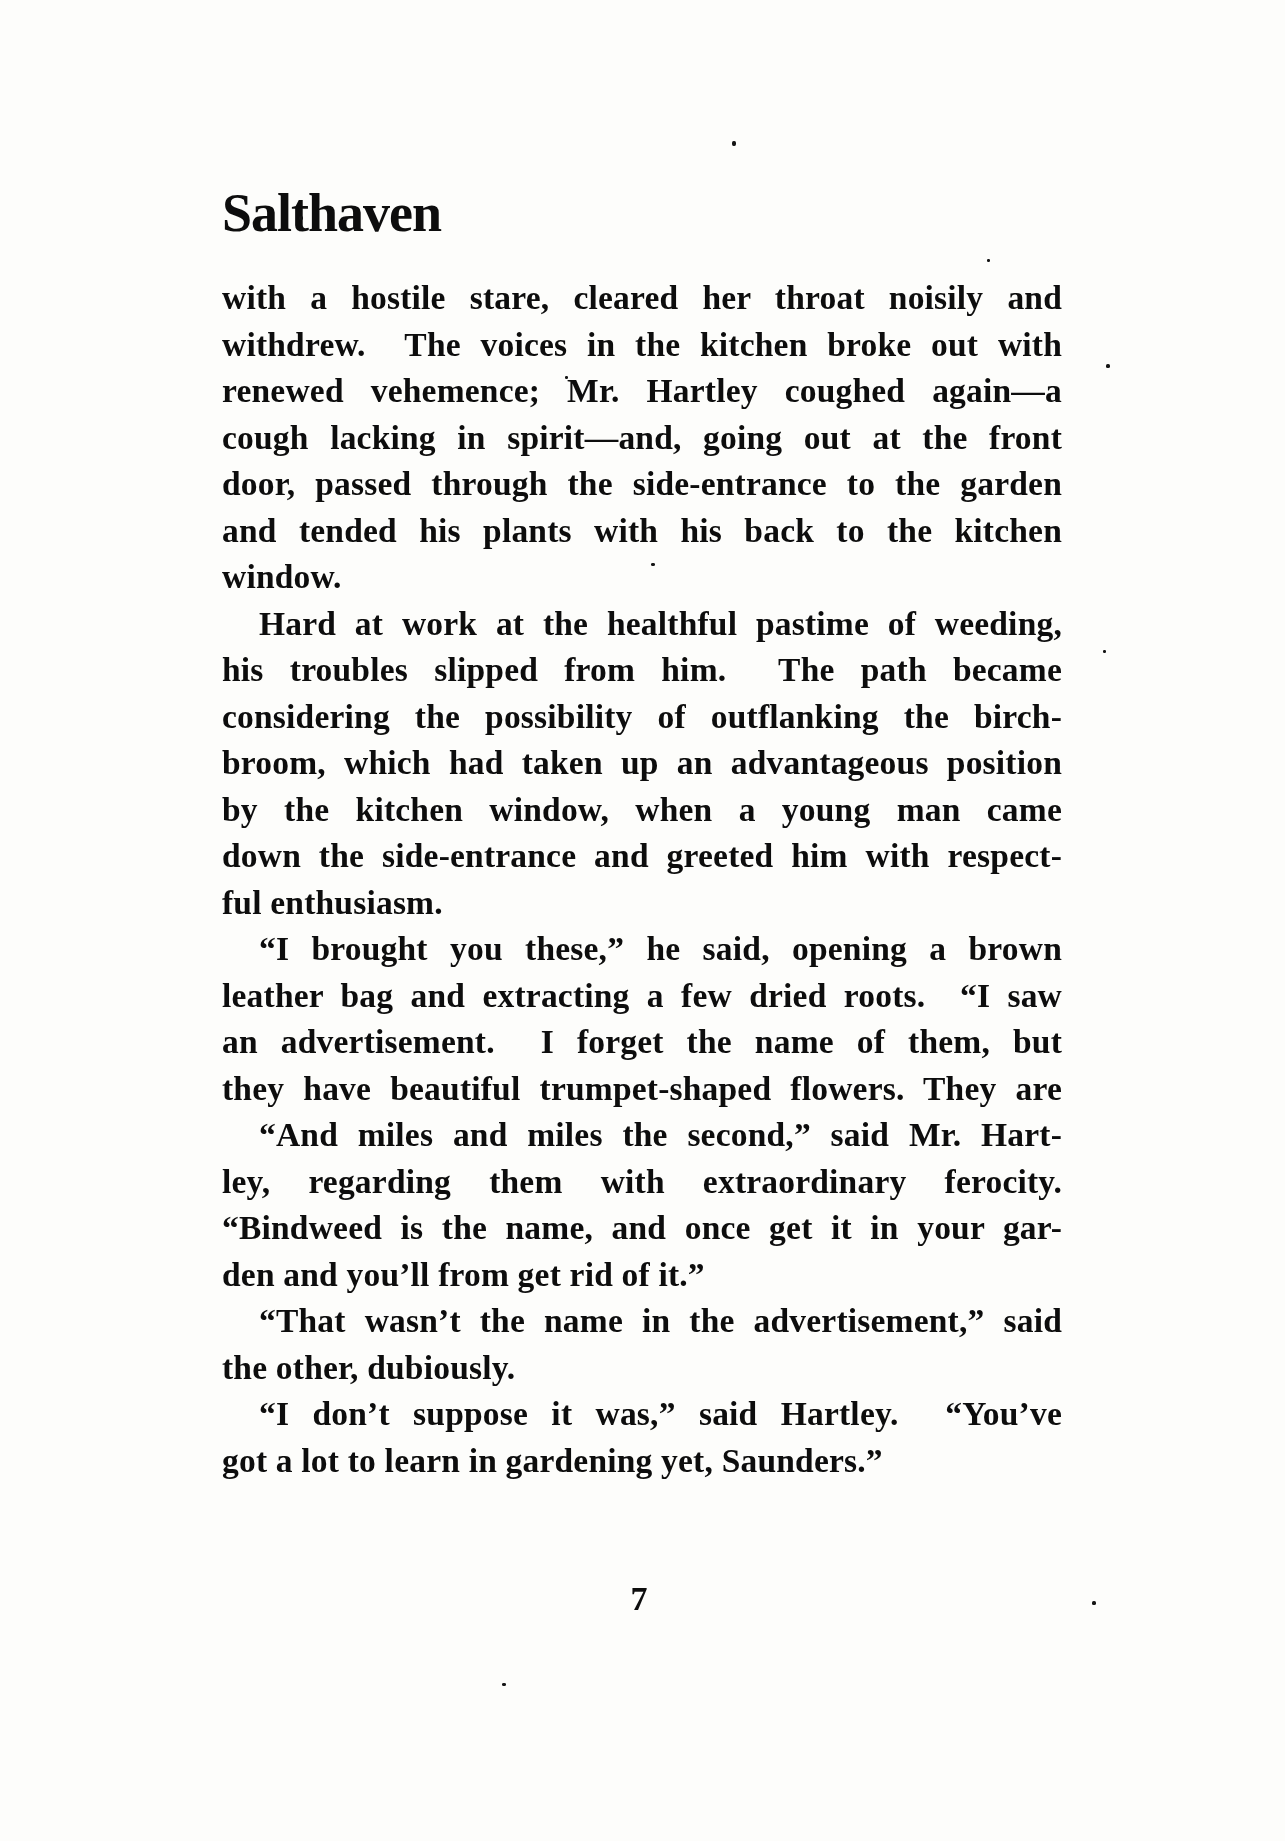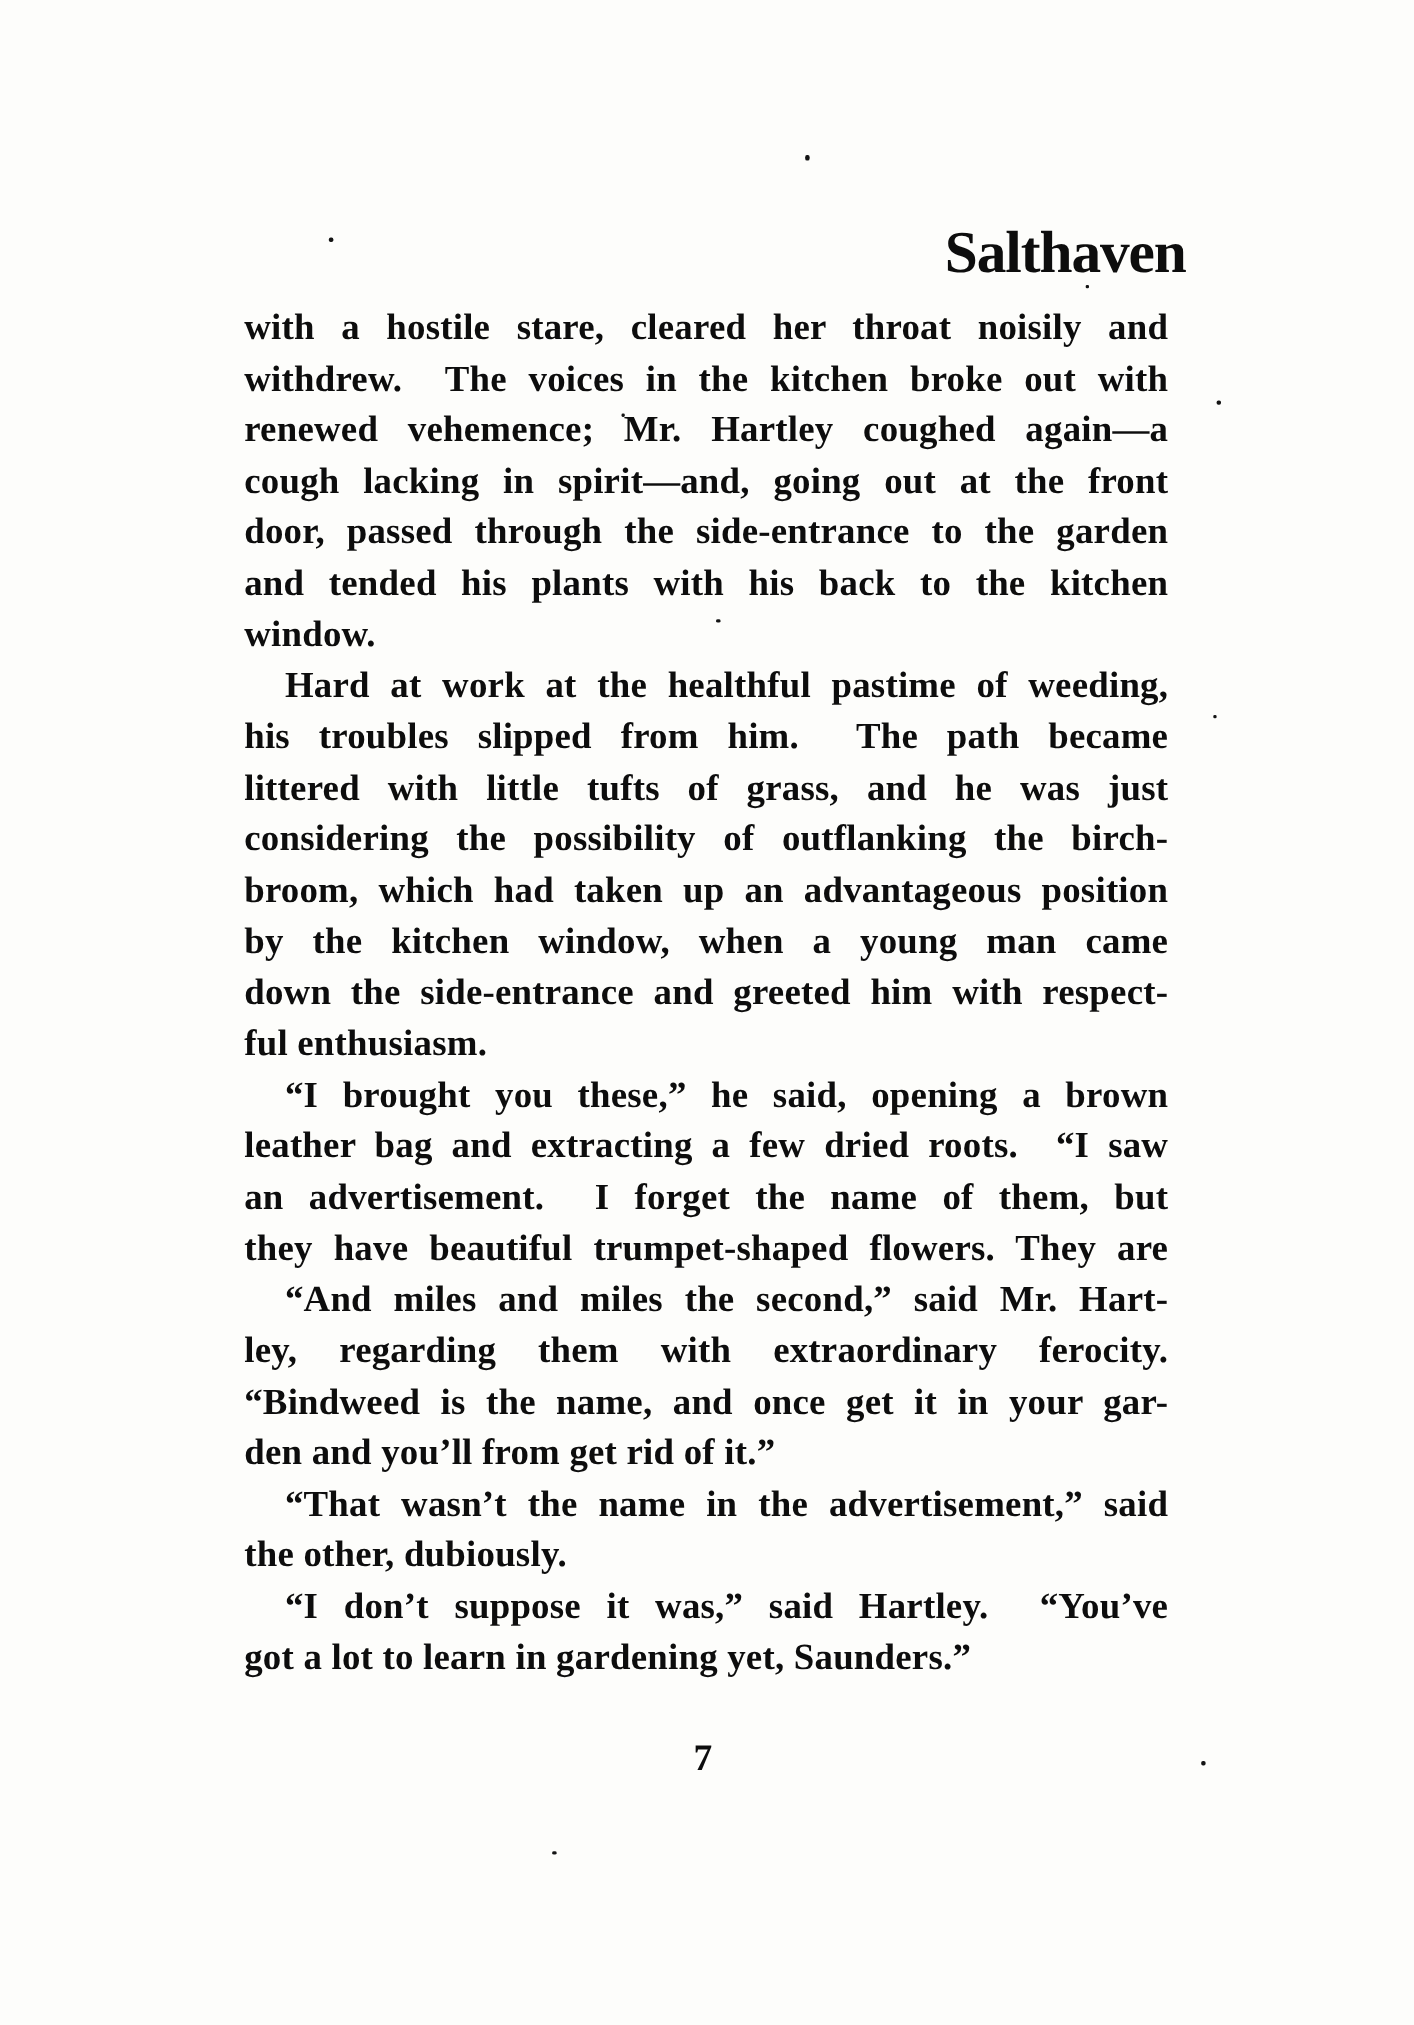--- a/index.html
+++ b/index.html
@@ -14,25 +14,25 @@
     background: #fdfdfb;
     overflow: hidden;
     font-family: "Liberation Serif", "DejaVu Serif", serif;
     color: #0d0d0d;
   }
   .title {
     position: absolute;
     left: 222px;
     top: 186px;
     width: 840px;
-    margin: 16px;
+    margin: 0;
     font-size: 54px;
     font-weight: 700;
     letter-spacing: -1px;
-    text-align: right;
+    text-align: left;
     line-height: 1;
   }
   .body-text {
     position: absolute;
     left: 222px;
     top: 275px;
     width: 840px;
     font-size: 33.5px;
     font-weight: 700;
     line-height: 46.5px;
@@ -76,21 +76,20 @@
   <div class="body-text">
       <div class="line">with a hostile stare, cleared her throat noisily and</div>
       <div class="line">withdrew.&nbsp; The voices in the kitchen broke out with</div>
       <div class="line">renewed vehemence; Mr. Hartley coughed again—a</div>
       <div class="line">cough lacking in spirit—and, going out at the front</div>
       <div class="line">door, passed through the side-entrance to the garden</div>
       <div class="line">and tended his plants with his back to the kitchen</div>
       <div class="line para-end">window.</div>
       <div class="line indent">Hard at work at the healthful pastime of weeding,</div>
       <div class="line">his troubles slipped from him.&nbsp; The path became</div>
-      <div class="line">littered with little tufts of grass, and he was just</div>
       <div class="line">considering the possibility of outflanking the birch-</div>
       <div class="line">broom, which had taken up an advantageous position</div>
       <div class="line">by the kitchen window, when a young man came</div>
       <div class="line">down the side-entrance and greeted him with respect-</div>
       <div class="line para-end">ful enthusiasm.</div>
       <div class="line indent">“I brought you these,” he said, opening a brown</div>
       <div class="line">leather bag and extracting a few dried roots.&nbsp; “I saw</div>
       <div class="line">an advertisement.&nbsp; I forget the name of them, but</div>
       <div class="line">they have beautiful trumpet-shaped flowers. They are</div>
       <div class="line indent">“And miles and miles the second,” said Mr. Hart-</div>

